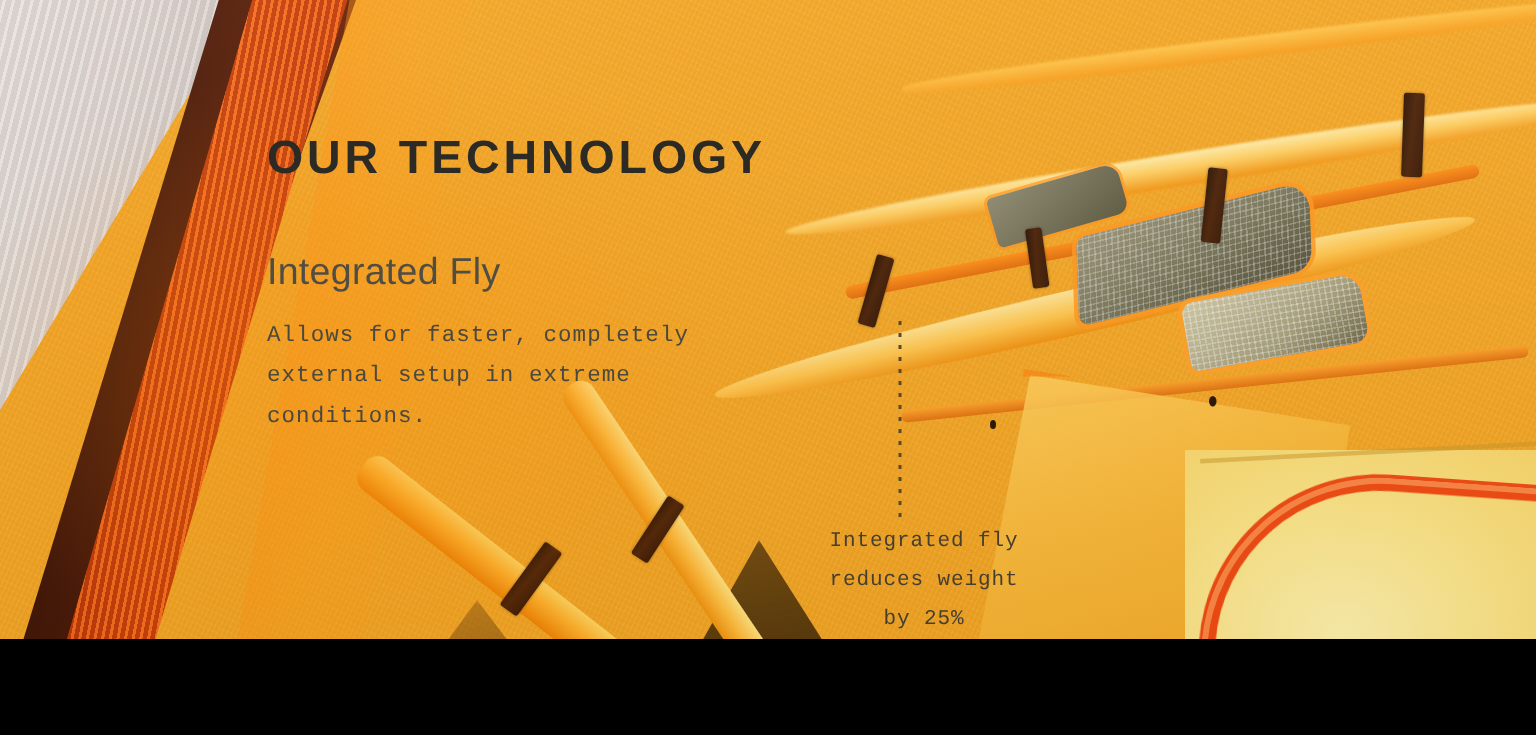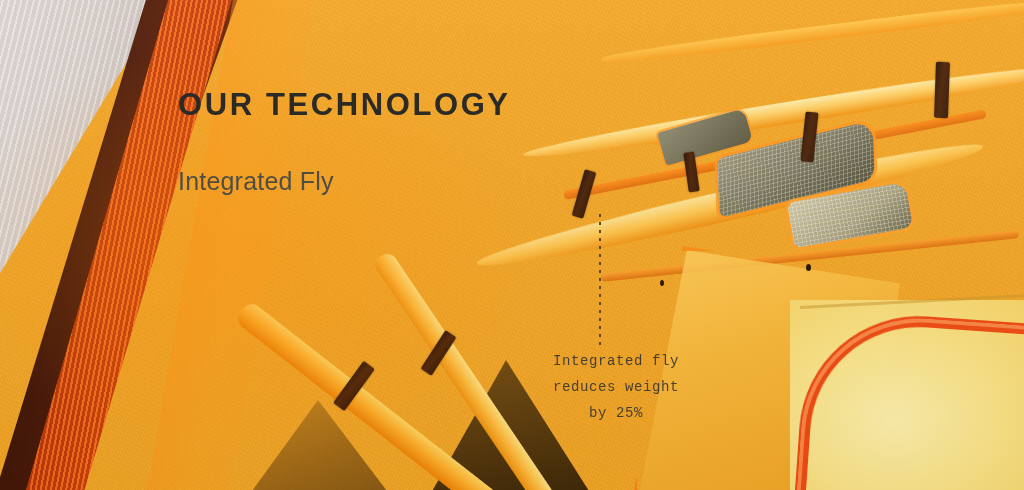--- a/index.html
+++ b/index.html
@@ -4,21 +4,21 @@
 <title>Our Technology Banner</title>
 <style>
   html, body {
     margin: 0;
     padding: 0;
     background: #000;
   }
   #banner {
     position: relative;
     width: 1024px;
-    height: 490px;
+    height: 426px;
     overflow: hidden;
     font-family: "Liberation Sans", sans-serif;
     background: #f5a623;
   }
 
   
   .layer { position: absolute; }
 
   
   #photo-base {
@@ -378,20 +378,23 @@
     <div class="layer strap" id="strap-6"></div>
     <div class="layer hw" id="hw-1"></div>
     <div class="layer hw" id="hw-2"></div>
 
     <div class="layer" id="photo-wash"></div>
   </div>
 
   <div id="content">
     <h1 id="heading">OUR TECHNOLOGY</h1>
     <h2 id="subheading">Integrated Fly</h2>
+    <p id="body-copy">Allows for faster, completely
+external setup in extreme
+conditions.</p>
   </div>
 
   <div id="leader-line"></div>
   <div id="callout">Integrated fly
 reduces weight
 by 25%</div>
 
 </div>
 
 </body></html>

